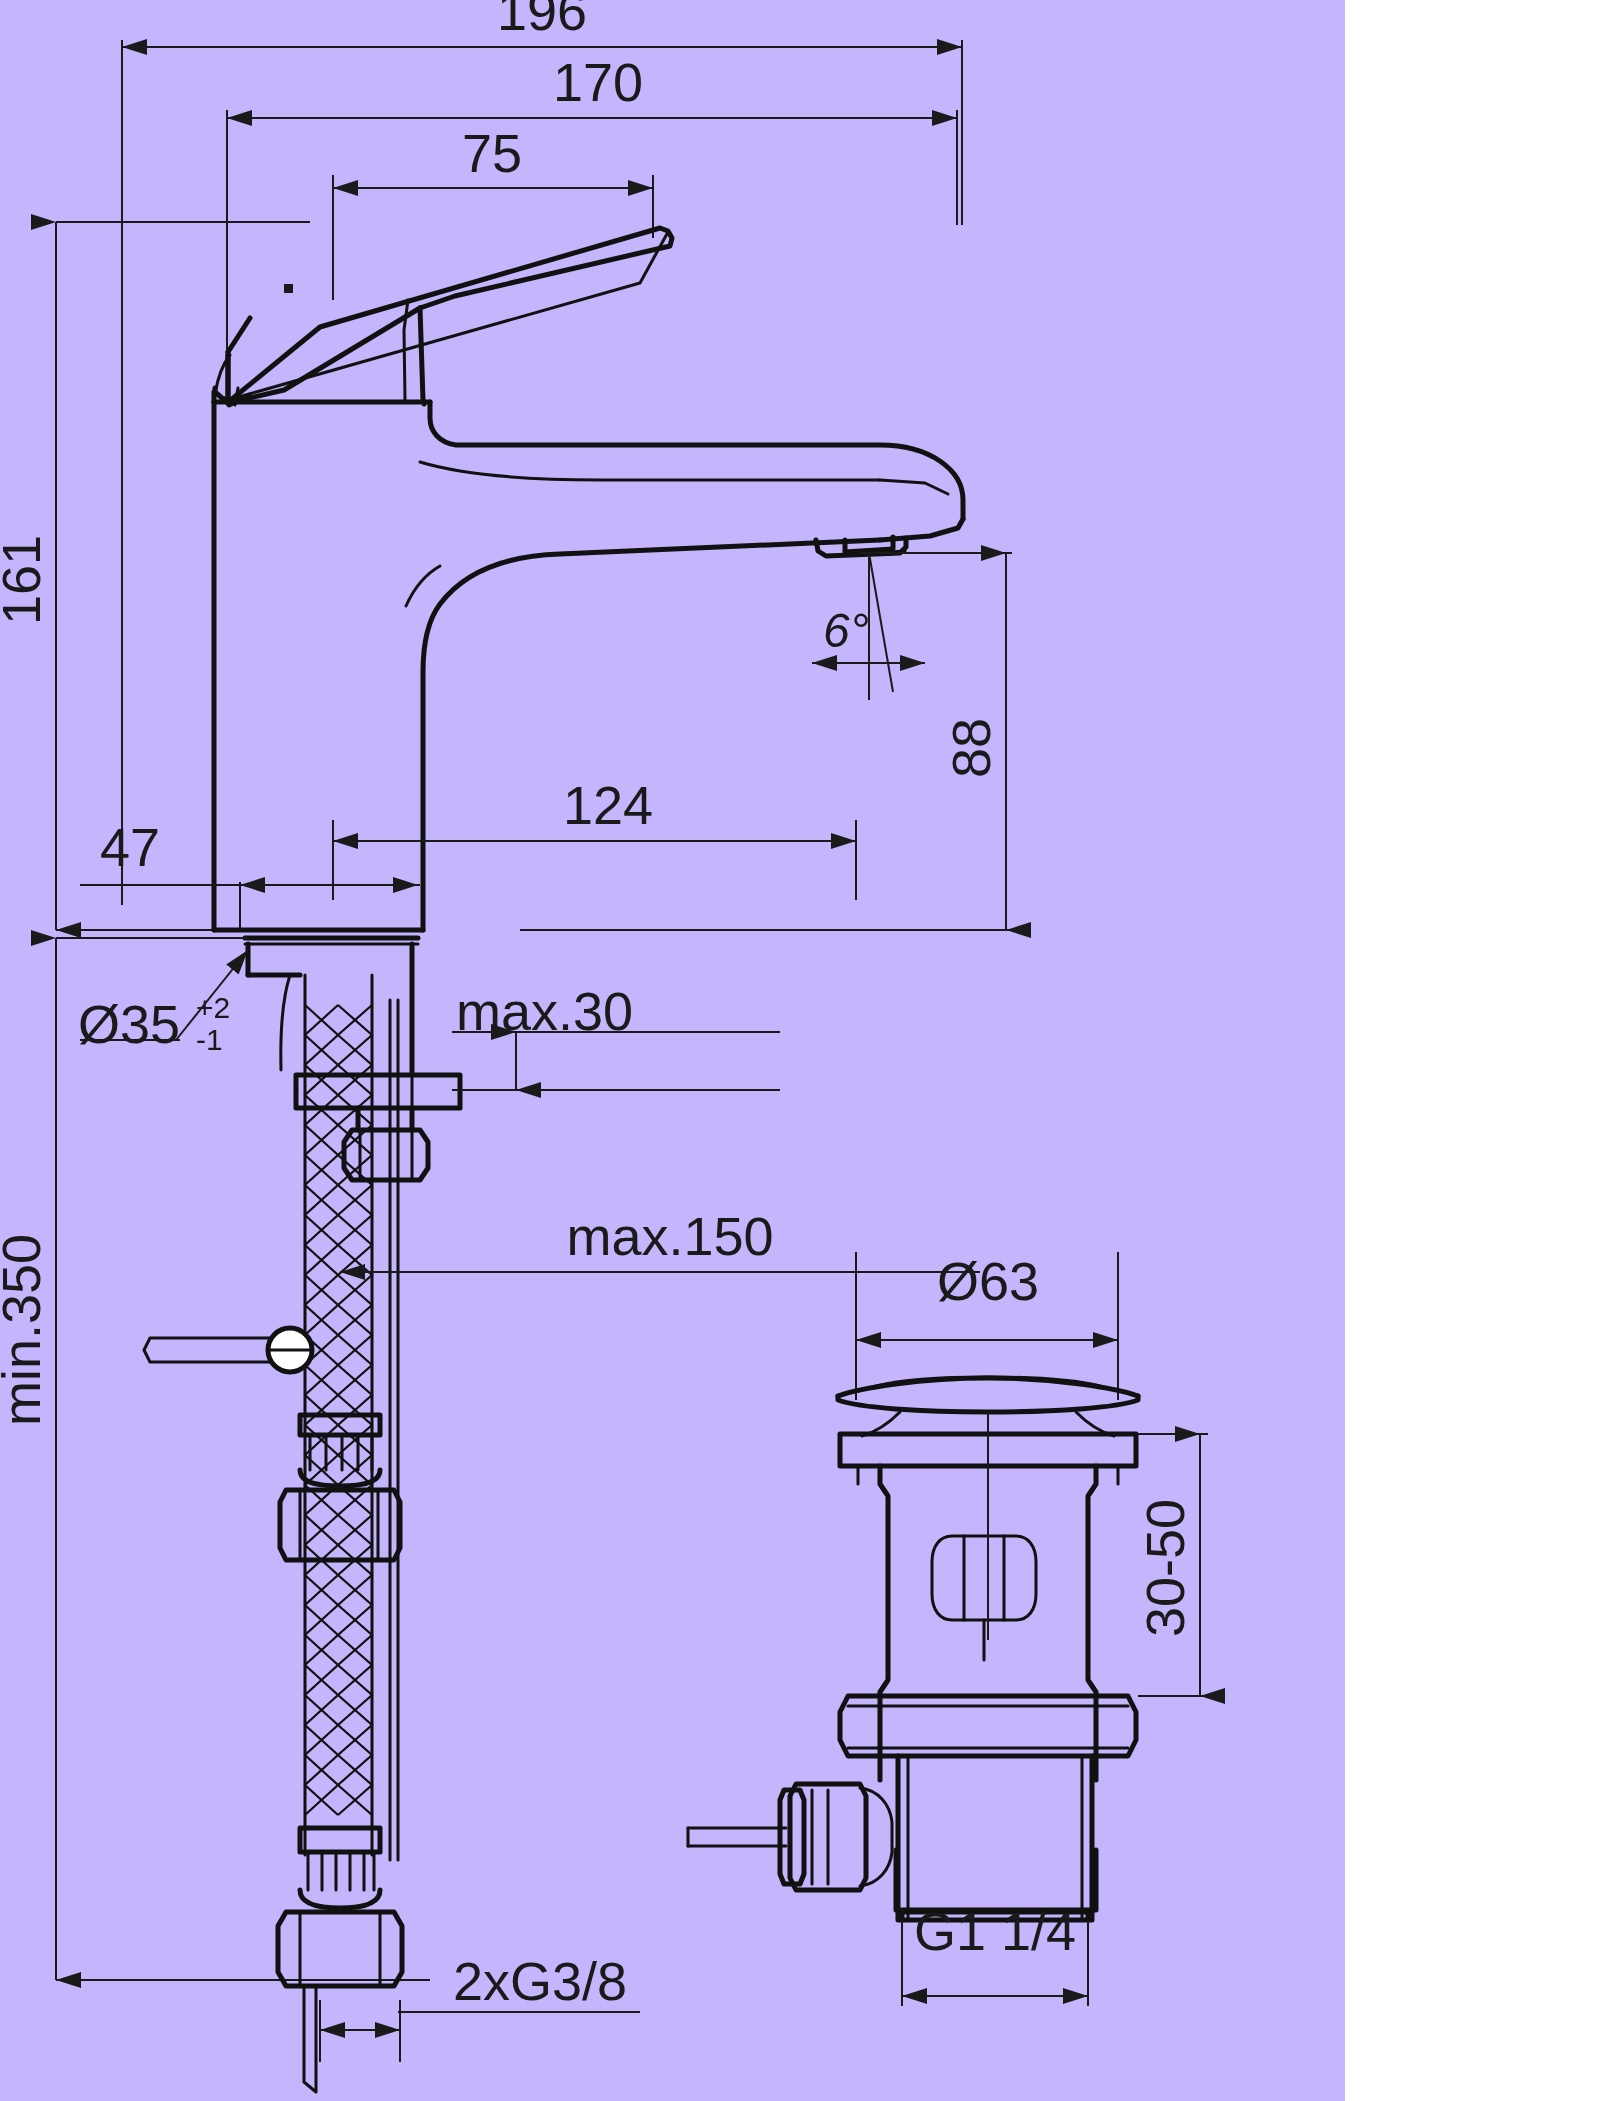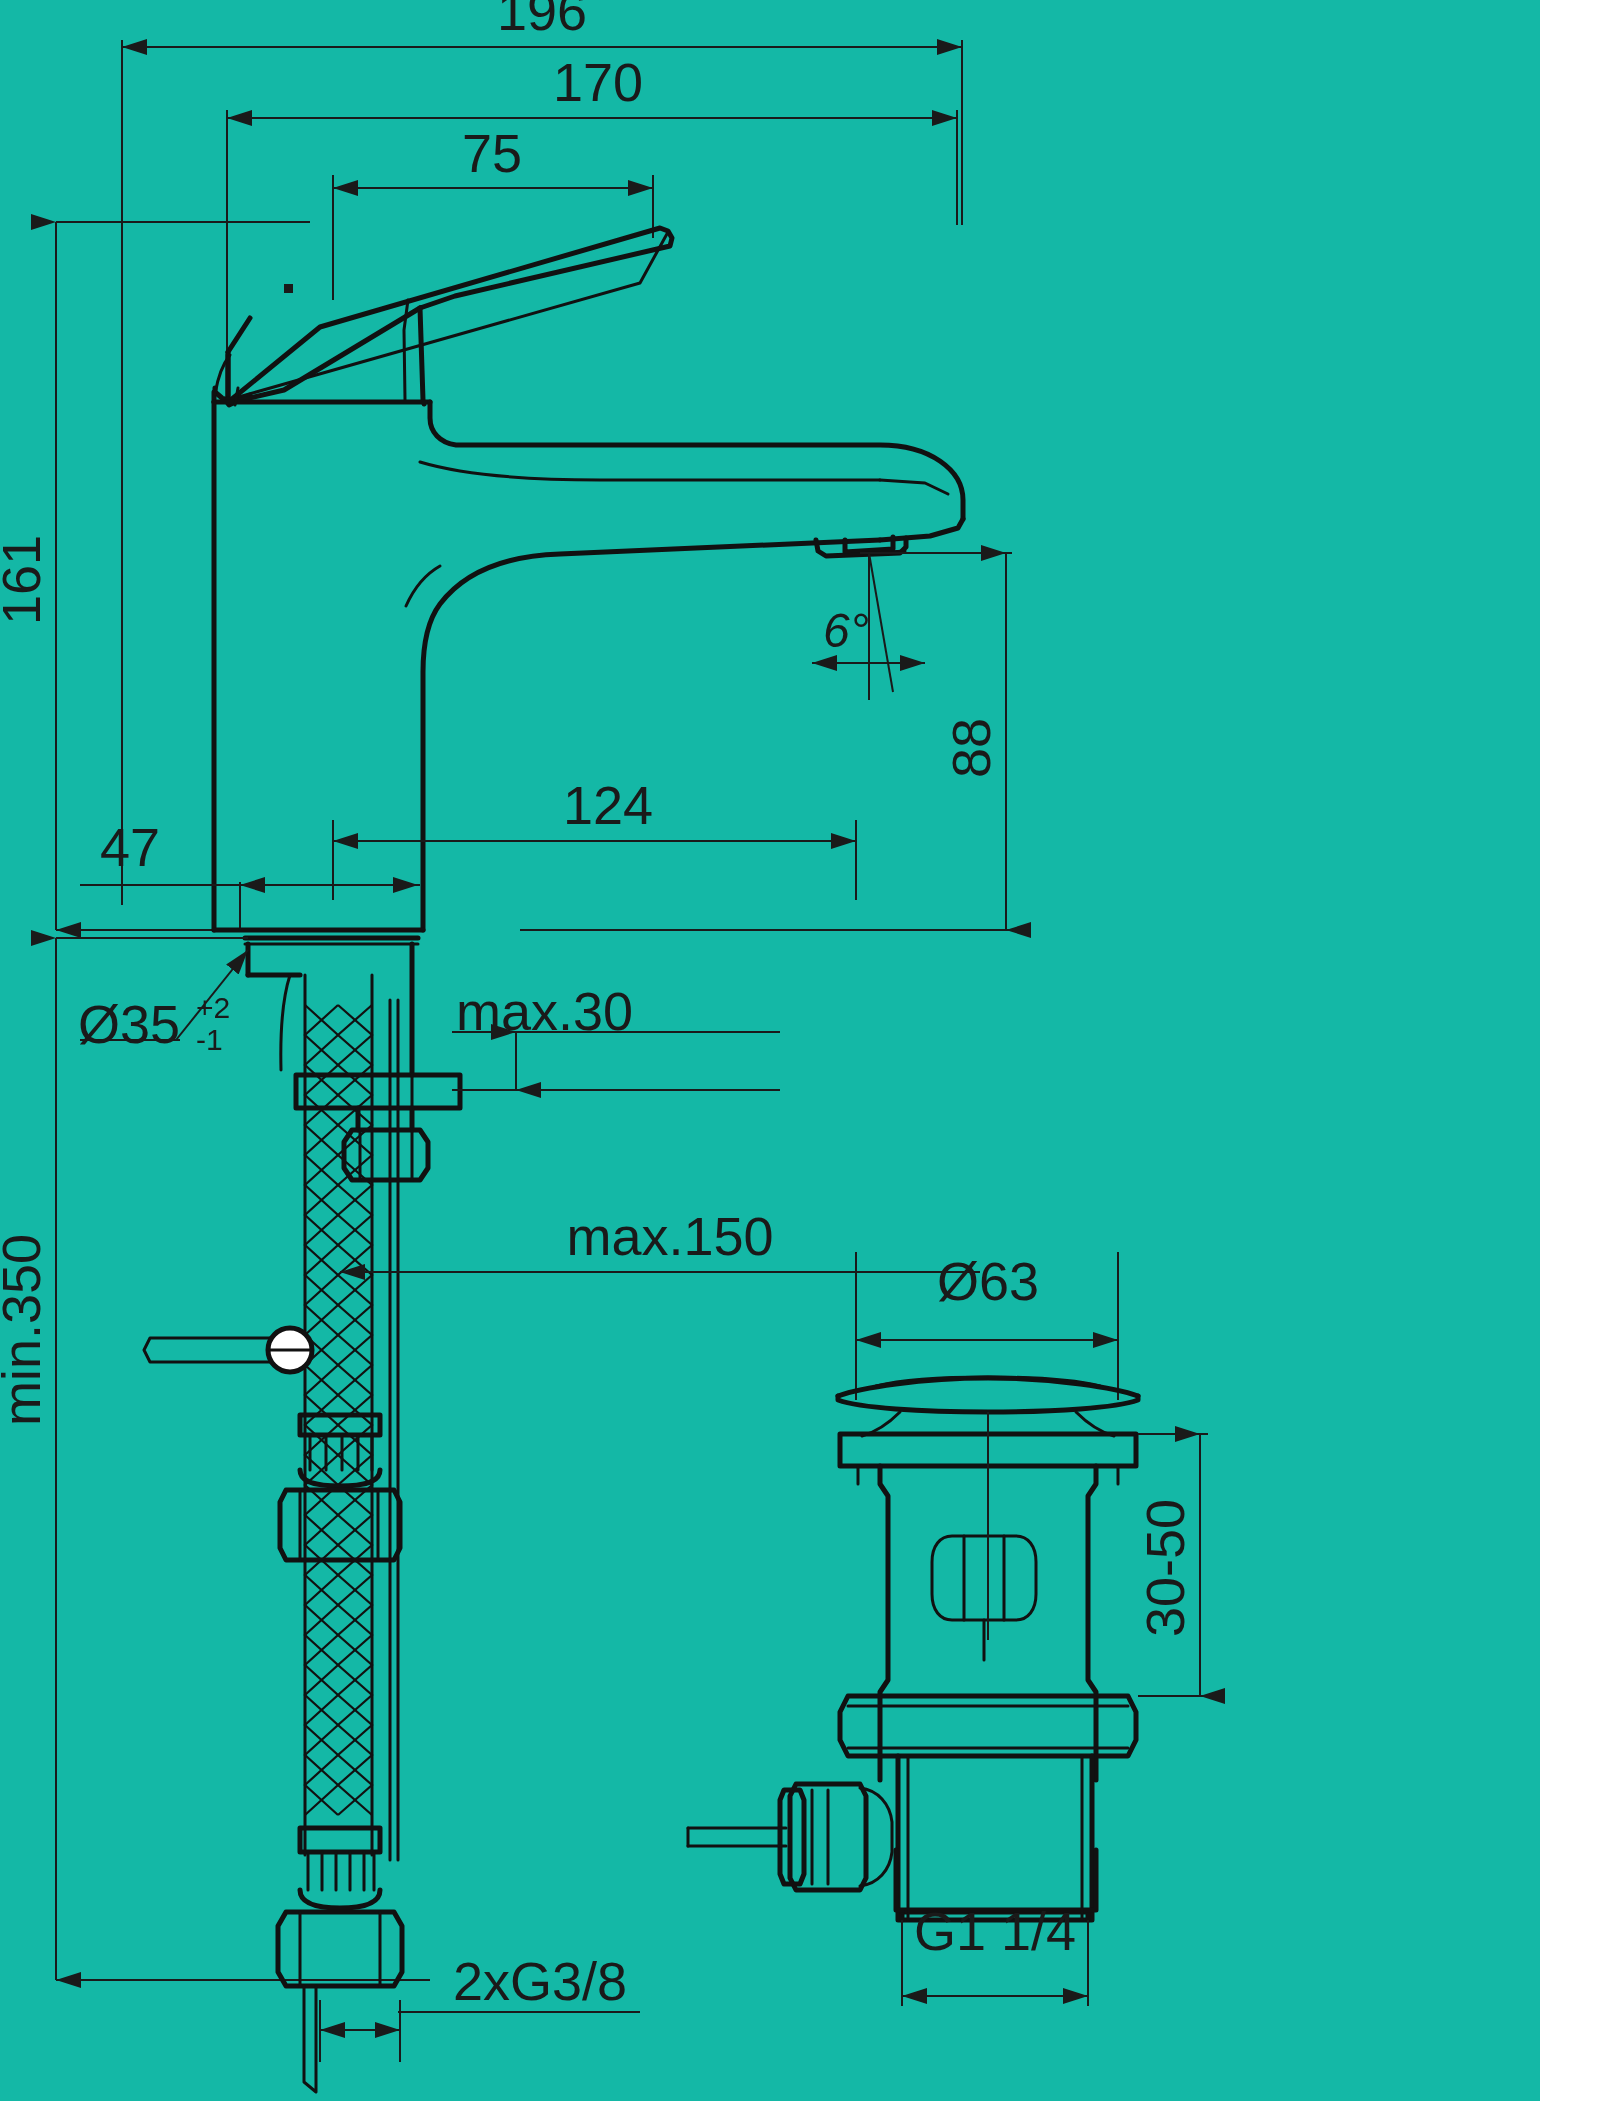--- a/index.html
+++ b/index.html
@@ -5,23 +5,23 @@
   html, body {
     margin: 0;
     padding: 0;
     background: #ffffff;
   }
   body {
     font-family: "Liberation Sans", sans-serif;
   }
   #sheet {
     position: relative;
-    width: 1540px;
+    width: 1345px;
     height: 2101px;
-    background: #14b8a6;
+    background: #c4b5fd;
     overflow: hidden;
   }
   #drawing {
     position: absolute;
     left: 0;
     top: 0;
     width: 1616px;
     height: 2101px;
   }
   .dim-text {

